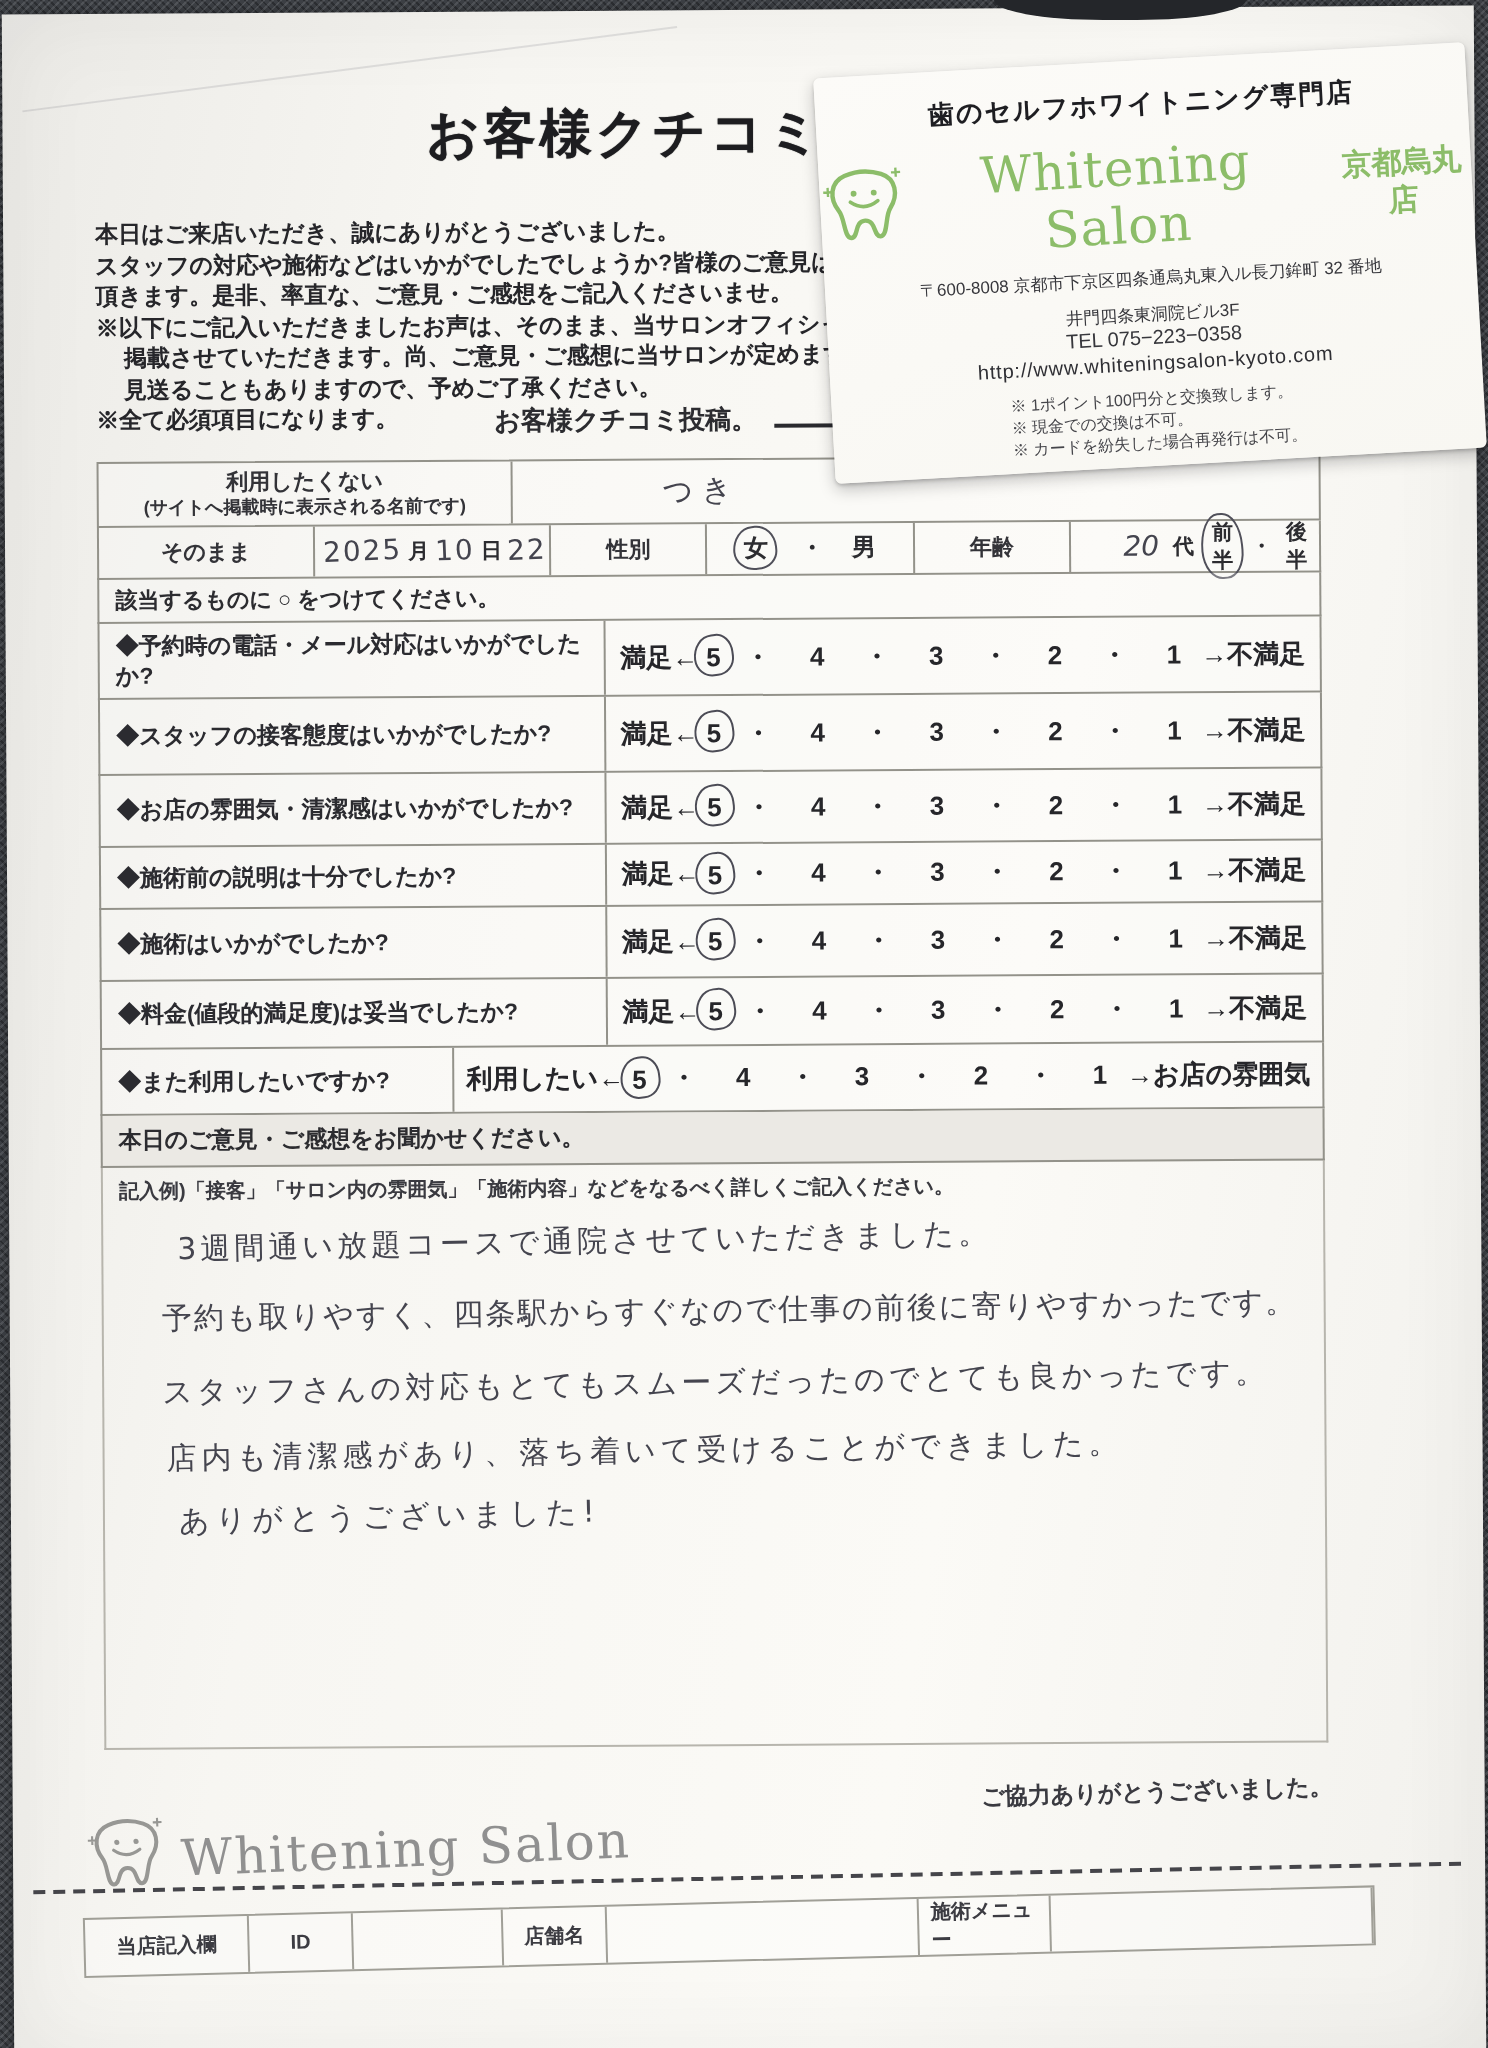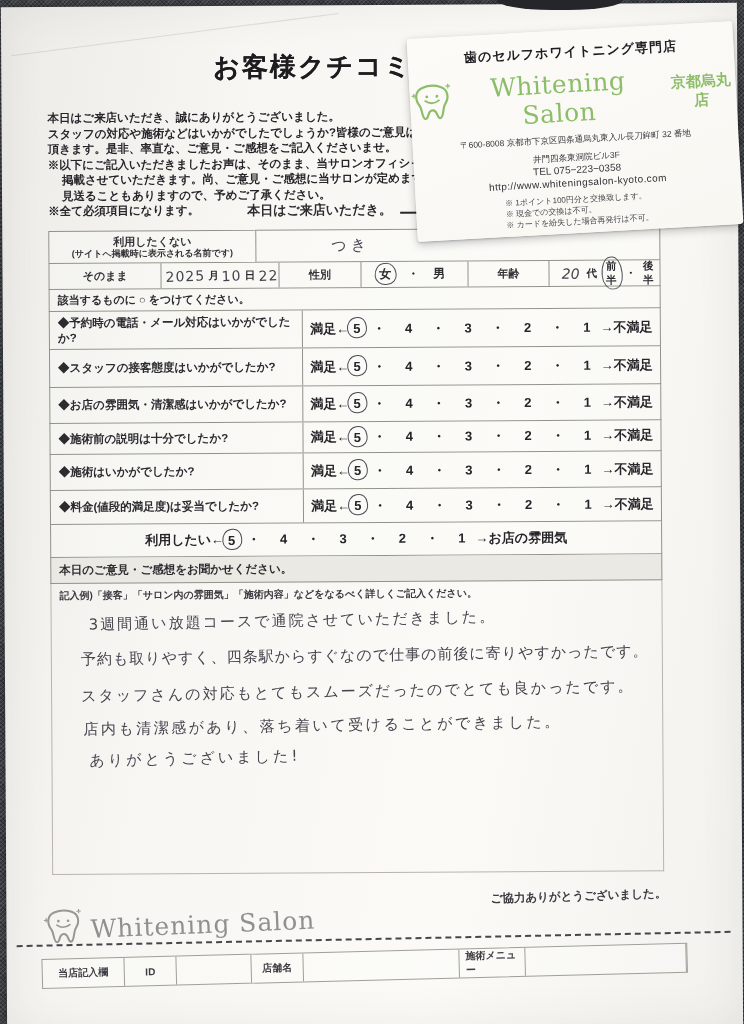--- a/index.html
+++ b/index.html
@@ -117,21 +117,21 @@
   <div class="intro">
     <div>本日はご来店いただき、誠にありがとうございました。</div>
     <div>スタッフの対応や施術などはいかがでしたでしょうか?皆様のご意見は、より</div>
     <div>頂きます。是非、率直な、ご意見・ご感想をご記入くださいませ。</div>
     <div>※以下にご記入いただきましたお声は、そのまま、当サロンオフィシャルサ</div>
     <div class="indent">掲載させていただきます。尚、ご意見・ご感想に当サロンが定めますガイ</div>
     <div class="indent">見送ることもありますので、予めご了承ください。</div>
     <div>※全て必須項目になります。</div>
   </div>
 
-  <div class="agree"><span>本日はご来店いただき。</span><span class="sig-line"></span></div>
+  <div class="agree"><span>お客様クチコミ投稿。</span><span class="sig-line"></span></div>
 
   <div class="tbl-row first" style="top:224px; height:33px;">
     <div class="cell lbl nick-lbl" style="width:207px;">
       <div>利用したくない</div>
       <div class="nick-sub">(サイトへ掲載時に表示される名前です)</div>
     </div>
     <div class="cell" style="flex:1; padding-left:75px;">
       <span class="hw hw-nick">つき</span>
     </div>
   </div>
@@ -145,21 +145,21 @@
       <span style="font-size:10.5px; font-weight:700;">日</span>
       <span class="hw hw-date">22</span>
     </div>
     <div class="cell lbl" style="width:84px;">性別</div>
     <div class="cell" style="width:110px; gap:14px; padding-left:16px; font-size:12px; font-weight:700;">
       <span class="circ-opt">女</span>
       <span>・</span>
       <span>男</span>
     </div>
     <div class="cell lbl" style="width:84px;">年齢</div>
-    <div class="cell" style="flex:1; gap:7px; padding-left:12px; font-size:10.5px; font-weight:700;">
+    <div class="cell" style="flex:1; gap:7px; padding-left:26px; font-size:10.5px; font-weight:700;">
       <span class="hw hw-age">20</span>
       <span>代</span>
       <span class="circ-opt">前半</span>
       <span>・</span>
       <span>後半</span>
     </div>
   </div>
 
   <div class="tbl-row" style="top:283px; height:22px;">
     <div class="cell" style="flex:1; font-size:11px; font-weight:700; padding-left:8px;">該当するものに ○ をつけてください。</div>
@@ -213,20 +213,21 @@
   <div class="tbl-row" style="top:484px; height:34px;">
     <div class="cell q-label">◆料金(値段的満足度)は妥当でしたか?</div>
     <div class="cell q-scale">
       <span class="q-side">満足←</span>
       <span class="circ">5</span>
       <span class="q-rest">・ 4 ・ 3 ・ 2 ・ 1</span>
       <span class="q-side">→不満足</span>
     </div>
   </div>
   <div class="tbl-row" style="top:518px; height:33px;">
+    <div class="cell q-label">◆また利用したいですか?</div>
     <div class="cell q-scale">
       <span class="q-side">利用したい←</span>
       <span class="circ">5</span>
       <span class="q-rest">・ 4 ・ 3 ・ 2 ・ 1</span>
       <span class="q-side">→お店の雰囲気</span>
     </div>
   </div>
 
   <div class="tbl-row chead" style="top:551px; height:26px;">本日のご意見・ご感想をお聞かせください。</div>
 

